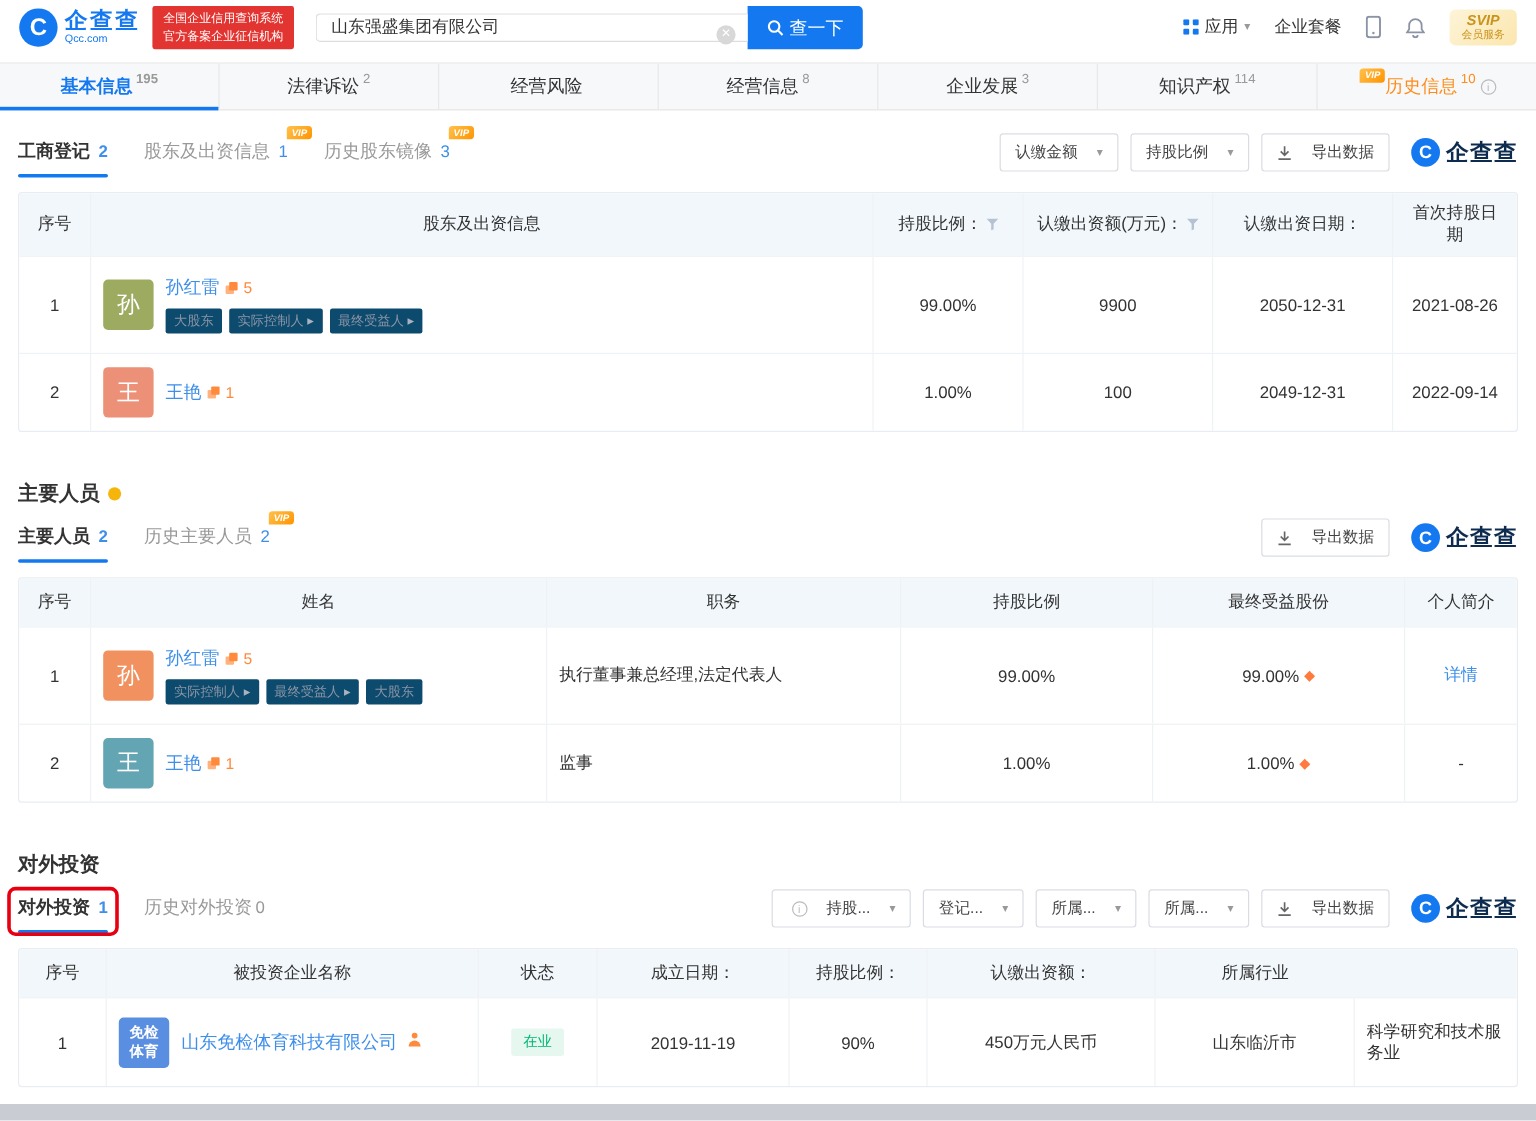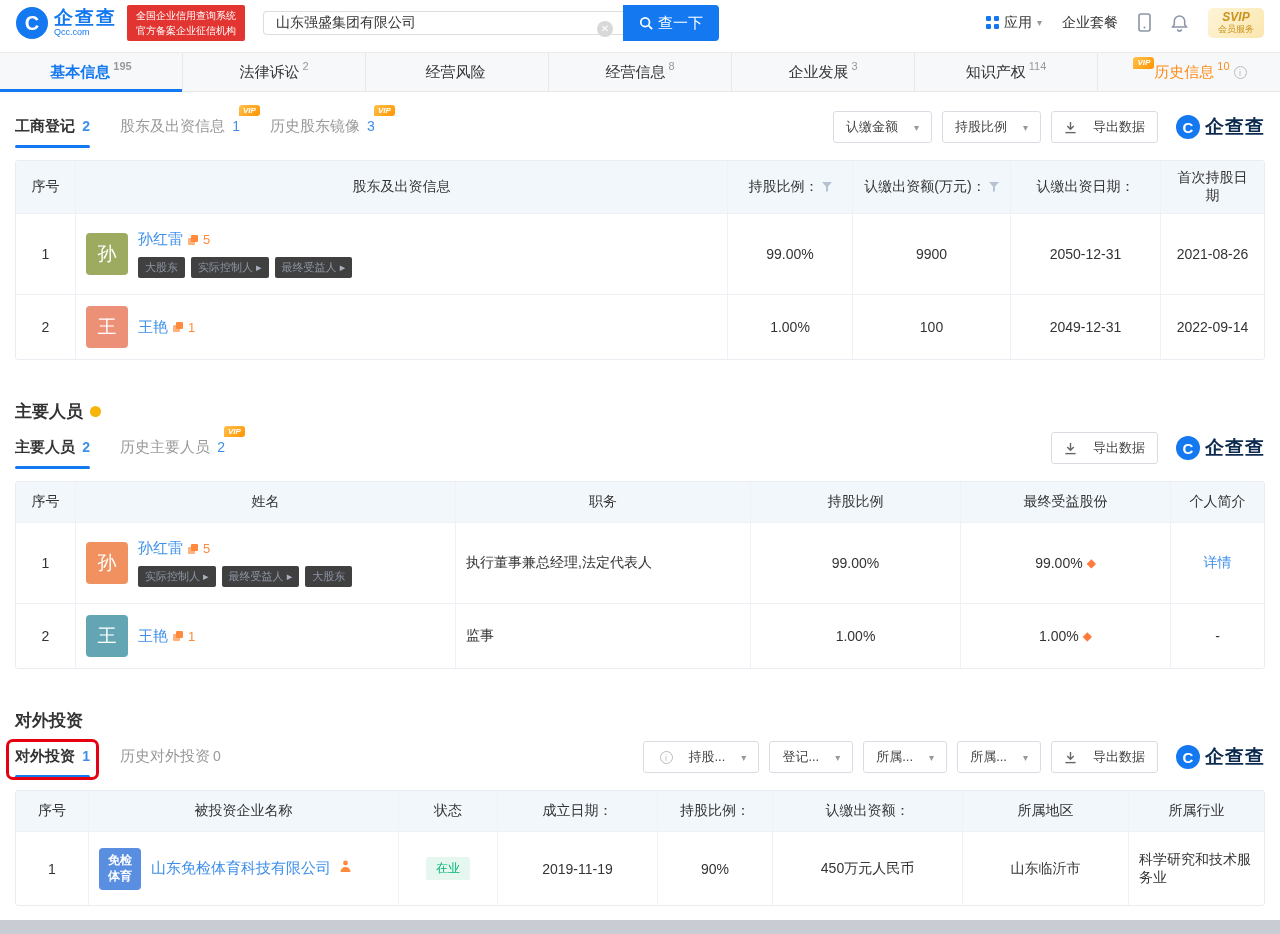--- a/index.html
+++ b/index.html
@@ -74,21 +74,21 @@
 .row-h64 .cell{min-height:64px}
 .row-h73 .cell{min-height:73px}
 
 .avatar{width:42px;height:42px;border-radius:4px;color:#fff;font-size:19px;display:flex;align-items:center;justify-content:center;flex:0 0 42px}
 .avatar.small-lines{flex-direction:column;font-size:12px;line-height:1.3;font-weight:bold}
 .person-info{margin-left:10px}
 .name-row{display:flex;align-items:center;gap:4px}
 .name-link{color:#3e8fea;font-size:15px;text-decoration:none;cursor:pointer}
 .fav-cnt{color:#ff8a3c;font-size:13px}
 .tags-row{margin-top:8px;display:flex;gap:6px}
-.tag{background:#404040;color:#8c94a3;font-size:11px;padding:3px 7px;border-radius:2px;white-space:nowrap}
+.tag{background:#0c4a6e;color:#8c94a3;font-size:11px;padding:3px 7px;border-radius:2px;white-space:nowrap}
 .tag.arrow::after{content:" ▸";color:#aab2bf}
 .status-ok{color:#00b578;background:#e6f7f0;font-size:12px;padding:3px 10px;border-radius:2px}
 .diamond{color:#ff7a3c;font-size:12px;margin-left:4px}
 .detail-link{color:#3e8fea;cursor:pointer}
 .funnel{margin-left:3px;display:inline-flex}
 .dl-ico,.funnel,.ico{display:inline-flex;align-items:center}
 
 
 .anno-wrap{position:relative;display:inline-block}
 .annotation{position:absolute;left:-9px;right:-9px;top:2px;bottom:-2px;border:3px solid #e60012;border-radius:7px;pointer-events:none}
@@ -466,21 +466,20 @@
     </div>
 
     <div class="tbl t3">
       <div class="trow thead">
         <div class="cell">序号</div>
         <div class="cell">被投资企业名称</div>
         <div class="cell">状态</div>
         <div class="cell">成立日期：</div>
         <div class="cell">持股比例：</div>
         <div class="cell">认缴出资额：</div>
-        <div class="cell">所属地区</div>
         <div class="cell">所属行业</div>
       </div>
       <div class="tbody">
         <div class="trow row-h73">
           <div class="cell">1</div>
           <div class="cell left">
             <div class="avatar small-lines" style="background-color: rgb(90, 142, 224);">
               <span>免检</span>
               <span>体育</span>
             </div>

